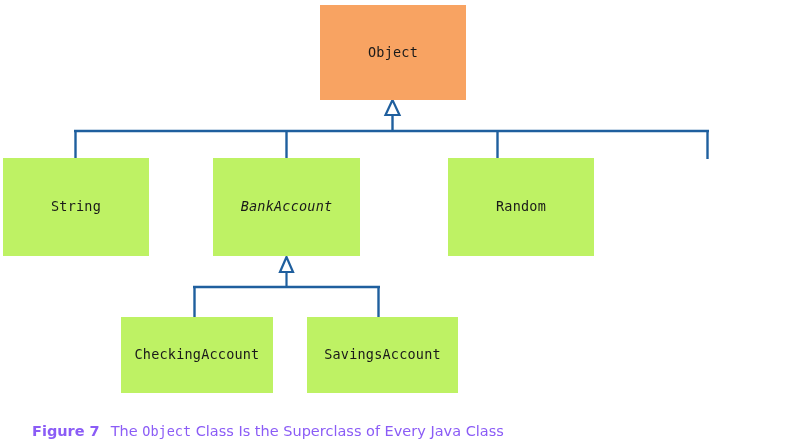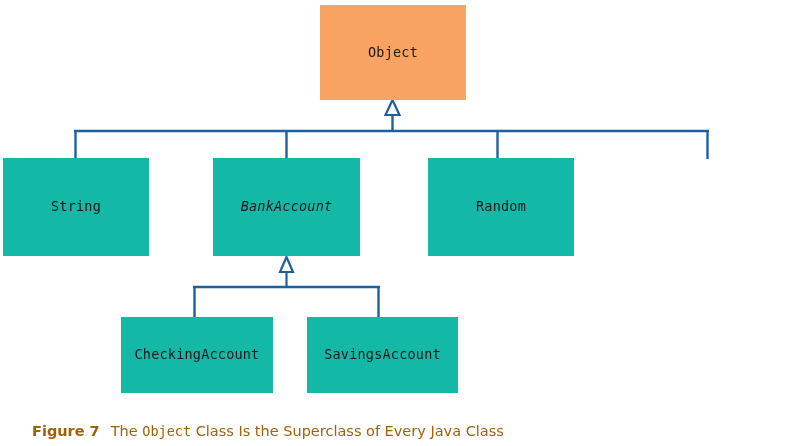--- a/index.html
+++ b/index.html
@@ -34,41 +34,41 @@
     font-size: 13.5px;
     color: #1a1a1a;
     letter-spacing: 0.2px;
     white-space: nowrap;
     line-height: 1;
   }
   .class-box.root {
     background: #f8a362;
   }
   .class-box.sub {
-    background: #14b8a6;
+    background: #bef264;
   }
 
   
   #connectors {
     position: absolute;
     left: 0;
     top: 0;
     width: 785px;
     height: 446px;
     pointer-events: none;
   }
 
   
   #caption {
     position: absolute;
     left: 32px;
     top: 424px;
     font-family: "DejaVu Sans", "Liberation Sans", sans-serif;
     font-size: 14.5px;
-    color: #a16207;
+    color: #8b5cf6;
     white-space: nowrap;
     line-height: 1.1;
   }
   #caption .fig-label {
     font-weight: bold;
     font-family: "DejaVu Sans", "Liberation Sans", sans-serif;
   }
   #caption .gap {
     display: inline-block;
     width: 11px;
@@ -113,21 +113,21 @@
   </div>
 
   <div class="class-box sub" style="left:3px; top:158px; width:146px; height:98px;">
     <span>String</span>
   </div>
 
   <div class="class-box sub" style="left:213px; top:158px; width:147px; height:98px;font-style:italic;">
     <span>BankAccount</span>
   </div>
 
-  <div class="class-box sub" style="left:428px; top:158px; width:146px; height:98px;align-items:center;">
+  <div class="class-box sub" style="left:448px; top:158px; width:146px; height:98px;align-items:center;">
     <span>Random</span>
   </div>
 
 
   <div class="class-box sub" style="left:307px; top:317px; width:151px; height:76px;">
     <span>SavingsAccount</span>
   </div>
 
   <div class="class-box sub" style="left:121px; top:317px; width:152px; height:76px;">
     <span>CheckingAccount</span>

